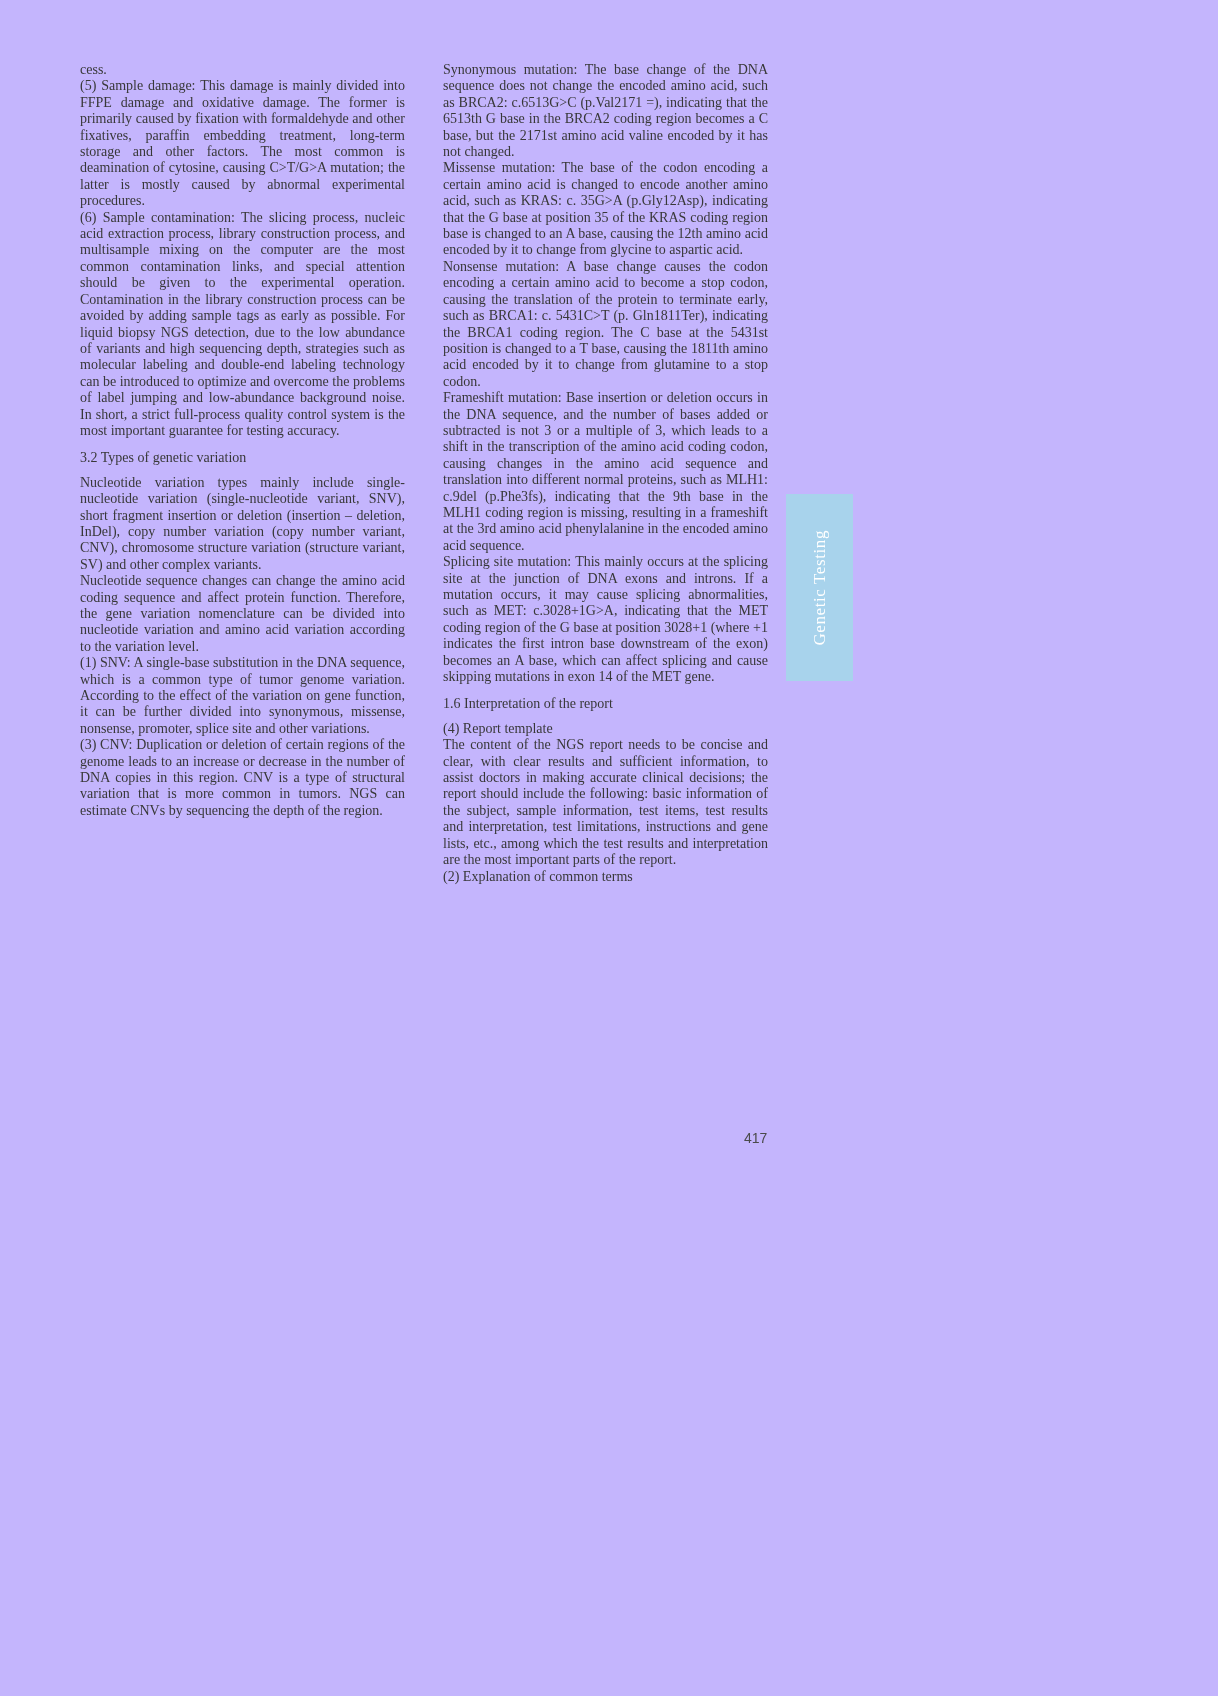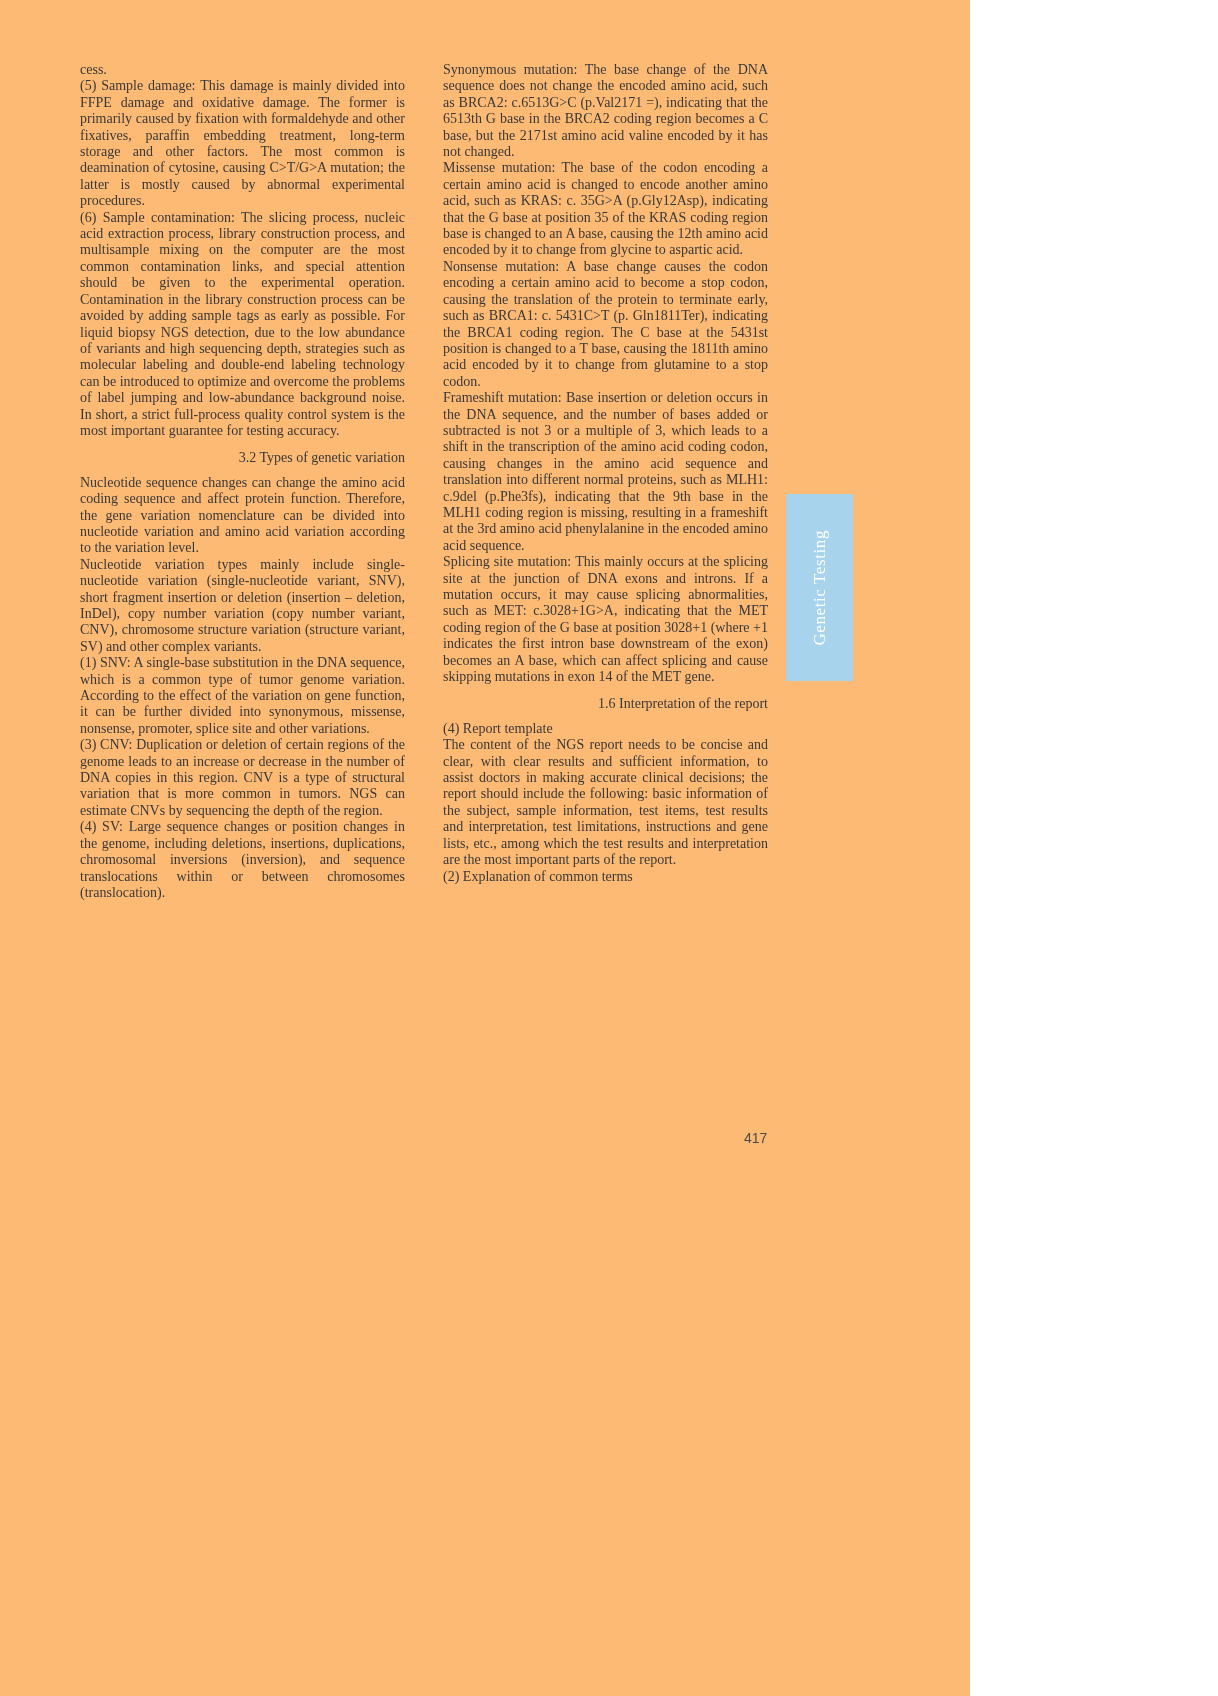--- a/index.html
+++ b/index.html
@@ -2,23 +2,23 @@
 <html lang="en"><head>
 <meta charset="utf-8">
 <style>
   html, body {
     margin: 0;
     padding: 0;
     background: #ffffff;
   }
   .page {
     position: relative;
-    width: 970px;
+    width: 1218px;
     height: 1696px;
-    background: #fdba74;
+    background: #c4b5fd;
     font-family: "Liberation Serif", serif;
     color: #383838;
     overflow: hidden;
   }
   .col {
     position: absolute;
     top: 62px;
     width: 325px;
     font-size: 14px;
     line-height: 16.4px;
@@ -26,21 +26,21 @@
   #col-left  { left: 80px; }
   #col-right { left: 443px; }
   .para {
     margin: 0;
     text-align: justify;
     hyphens: auto;
     -webkit-hyphens: auto;
   }
   .heading {
     margin: 11px 0 8px 0;
-    text-align: right;
+    text-align: left;
   }
   .side-tab {
     position: absolute;
     left: 786px;
     top: 494px;
     width: 67px;
     height: 187px;
     background: #a8d3ec;
     display: flex;
     align-items: center;
@@ -67,25 +67,24 @@
 </head>
 <body>
 
 <div class="page">
 
   <div class="col" id="col-left">
     <p class="para">cess.</p>
     <p class="para">(5) Sample damage: This damage is mainly divided into FFPE damage and oxidative damage. The former is primarily caused by fixation with formaldehyde and other fixatives, paraffin embedding treatment, long-term storage and other factors. The most common is deamination of cytosine, causing C&gt;T/G&gt;A mutation; the latter is mostly caused by abnormal experimental procedures.</p>
     <p class="para">(6) Sample contamination: The slicing process, nucleic acid extraction process, library construction process, and multisample mixing on the computer are the most common contamination links, and special attention should be given to the experimental operation. Contamination in the library construction process can be avoided by adding sample tags as early as possible. For liquid biopsy NGS detection, due to the low abundance of variants and high sequencing depth, strategies such as molecular labeling and double-end labeling technology can be introduced to optimize and overcome the problems of label jumping and low-abundance background noise. In short, a strict full-process quality control system is the most important guarantee for testing accuracy.</p>
     <p class="heading">3.2 Types of genetic variation</p>
+    <p class="para">Nucleotide variation types mainly include single-nucleotide variation (single-nucleotide variant, SNV), short fragment insertion or deletion (insertion – deletion, InDel), copy number variation (copy number variant, CNV), chromosome structure variation (structure variant, SV) and other complex variants.</p>
     <p class="para">Nucleotide sequence changes can change the amino acid coding sequence and affect protein function. Therefore, the gene variation nomenclature can be divided into nucleotide variation and amino acid variation according to the variation level.</p>
-    <p class="para">Nucleotide variation types mainly include single-nucleotide variation (single-nucleotide variant, SNV), short fragment insertion or deletion (insertion – deletion, InDel), copy number variation (copy number variant, CNV), chromosome structure variation (structure variant, SV) and other complex variants.</p>
     <p class="para">(1) SNV: A single-base substitution in the DNA sequence, which is a common type of tumor genome variation. According to the effect of the variation on gene function, it can be further divided into synonymous, missense, nonsense, promoter, splice site and other variations.</p>
     <p class="para">(3) CNV: Duplication or deletion of certain regions of the genome leads to an increase or decrease in the number of DNA copies in this region. CNV is a type of structural variation that is more common in tumors. NGS can estimate CNVs by sequencing the depth of the region.</p>
-    <p class="para">(4) SV: Large sequence changes or position changes in the genome, including deletions, insertions, duplications, chromosomal inversions (inversion), and sequence translocations within or between chromosomes (translocation).</p>
   </div>
 
   <div class="col" id="col-right">
     <p class="para">Synonymous mutation: The base change of the DNA sequence does not change the encoded amino acid, such as BRCA2: c.6513G&gt;C (p.Val2171 =), indicating that the 6513th G base in the BRCA2 coding region becomes a C base, but the 2171st amino acid valine encoded by it has not changed.</p>
     <p class="para">Missense mutation: The base of the codon encoding a certain amino acid is changed to encode another amino acid, such as KRAS: c. 35G&gt;A (p.Gly12Asp), indicating that the G base at position 35 of the KRAS coding region base is changed to an A base, causing the 12th amino acid encoded by it to change from glycine to aspartic acid.</p>
     <p class="para">Nonsense mutation: A base change causes the codon encoding a certain amino acid to become a stop codon, causing the translation of the protein to terminate early, such as BRCA1: c. 5431C&gt;T (p. Gln1811Ter), indicating the BRCA1 coding region. The C base at the 5431st position is changed to a T base, causing the 1811th amino acid encoded by it to change from glutamine to a stop codon.</p>
     <p class="para">Frameshift mutation: Base insertion or deletion occurs in the DNA sequence, and the number of bases added or subtracted is not 3 or a multiple of 3, which leads to a shift in the transcription of the amino acid coding codon, causing changes in the amino acid sequence and translation into different normal proteins, such as MLH1: c.9del (p.Phe3fs), indicating that the 9th base in the MLH1 coding region is missing, resulting in a frameshift at the 3rd amino acid phenylalanine in the encoded amino acid sequence.</p>
     <p class="para">Splicing site mutation: This mainly occurs at the splicing site at the junction of DNA exons and introns. If a mutation occurs, it may cause splicing abnormalities, such as MET: c.3028+1G&gt;A, indicating that the MET coding region of the G base at position 3028+1 (where +1 indicates the first intron base downstream of the exon) becomes an A base, which can affect splicing and cause skipping mutations in exon 14 of the MET gene.</p>
     <p class="heading">1.6 Interpretation of the report</p>
     <p class="para">(4) Report template</p>

